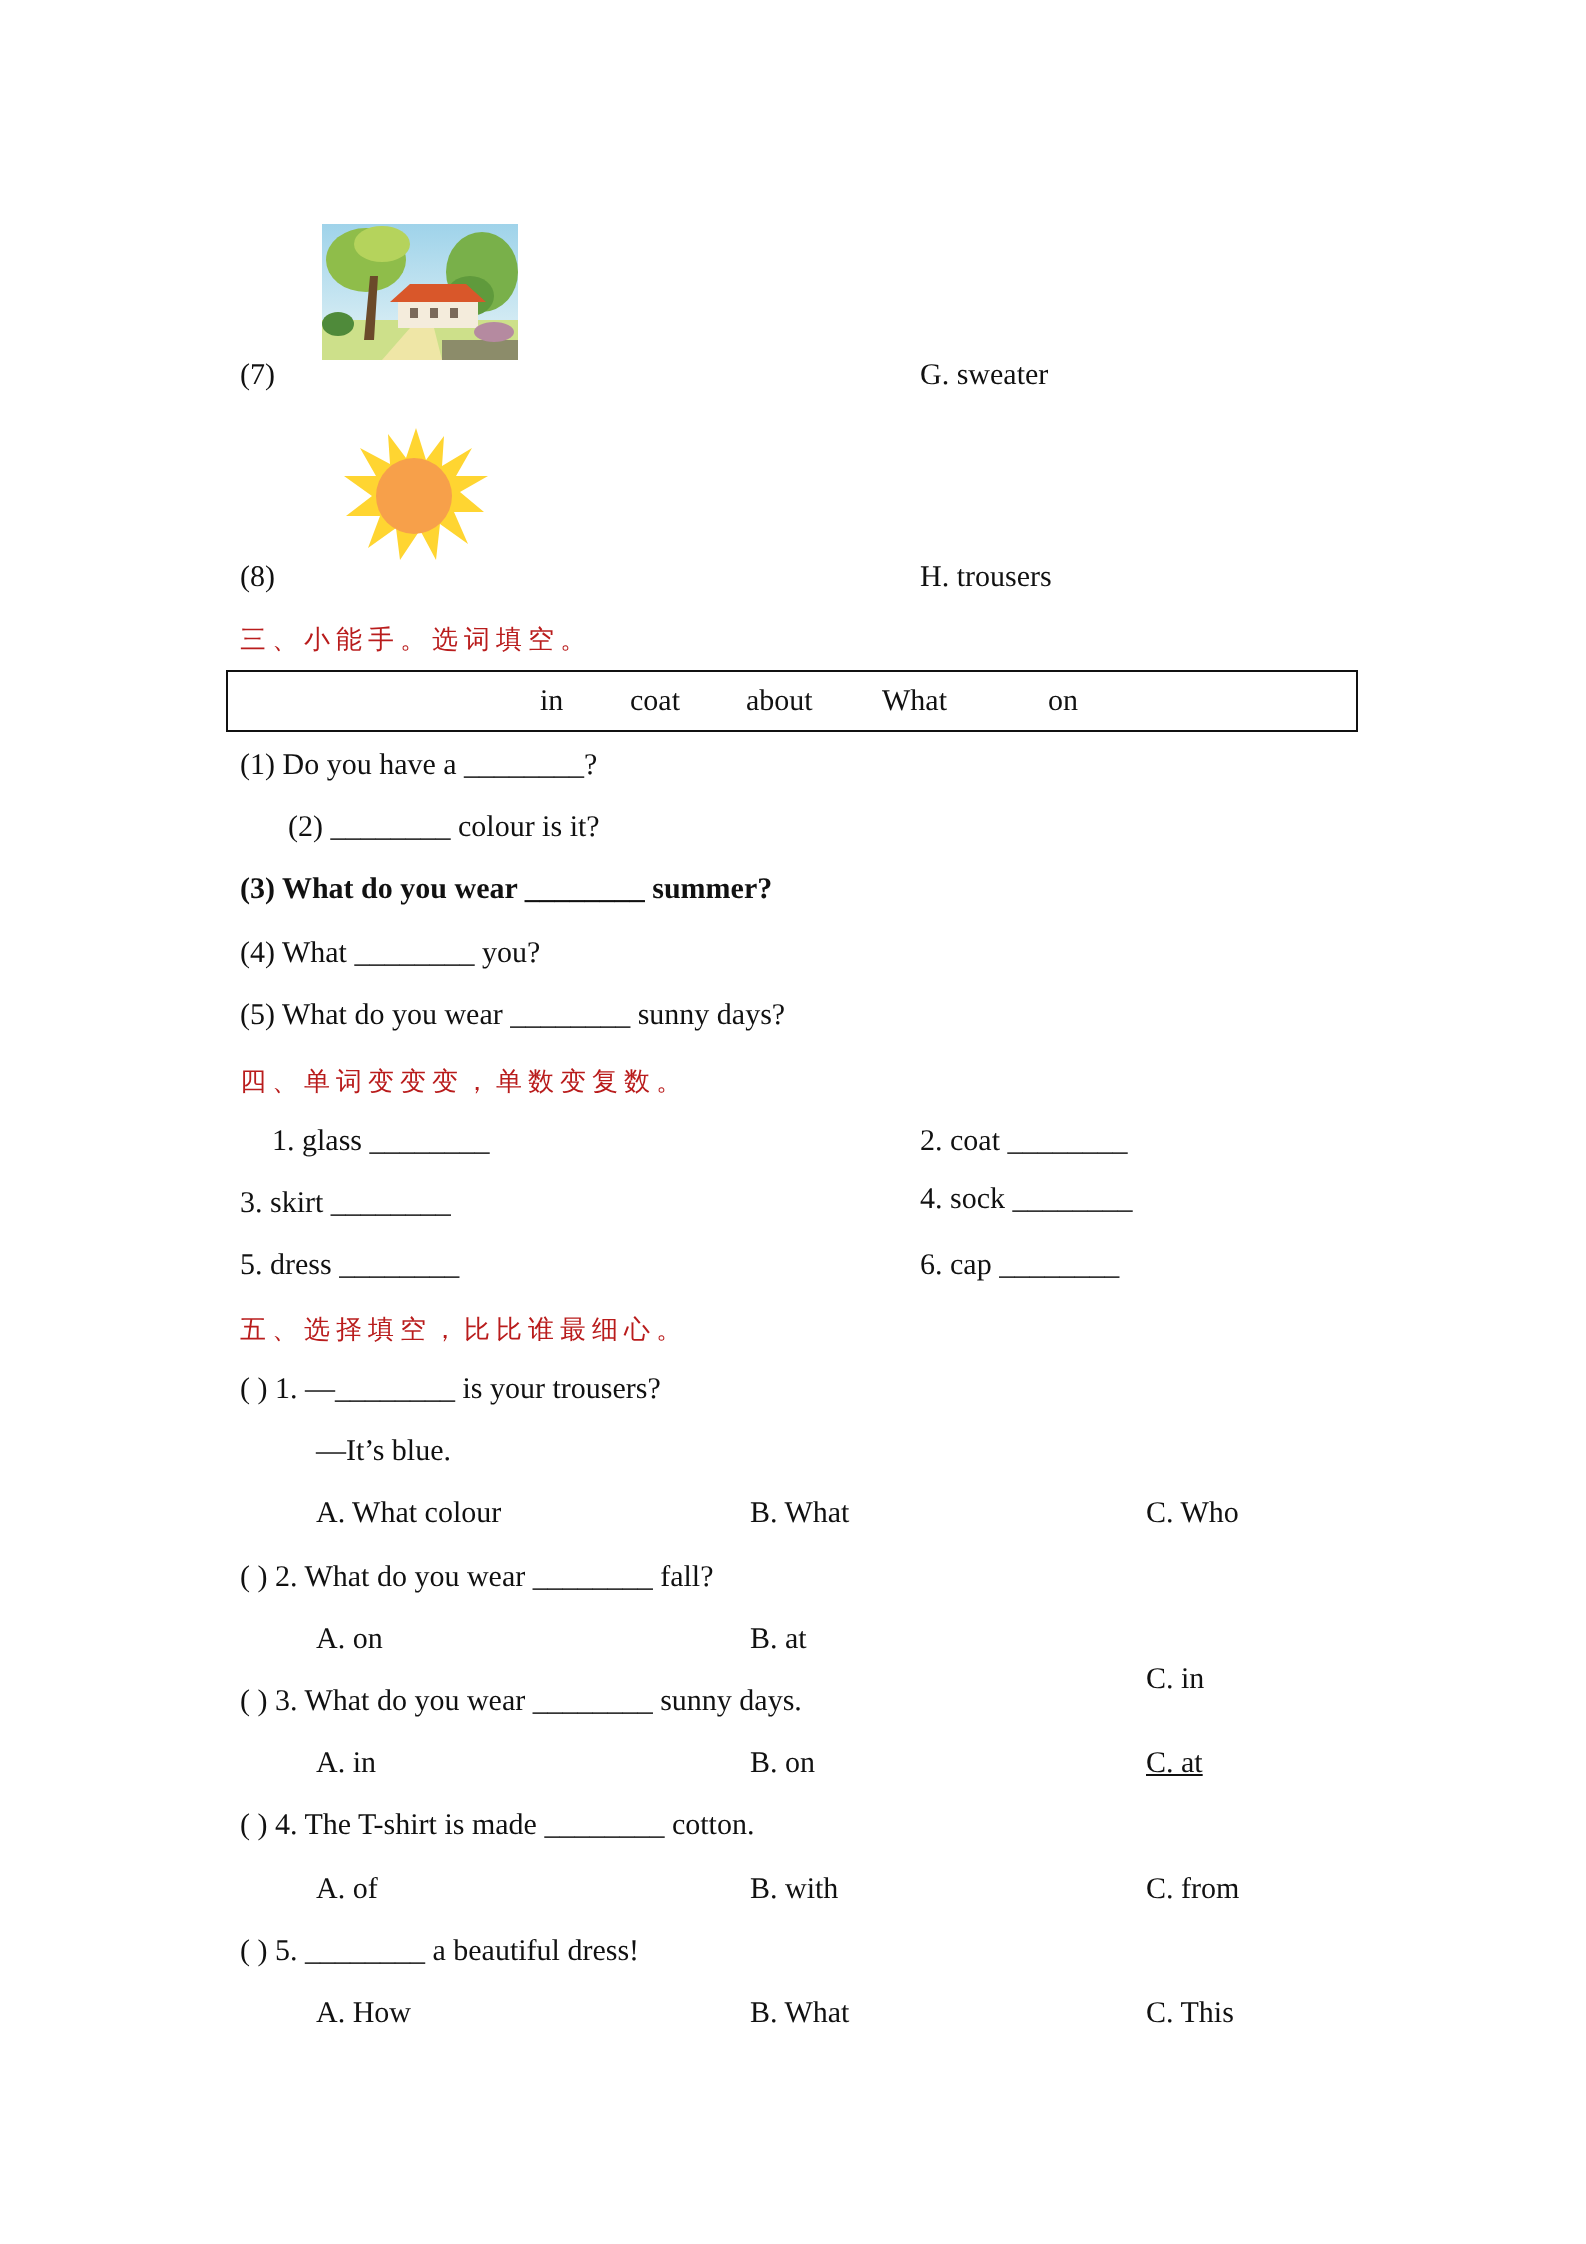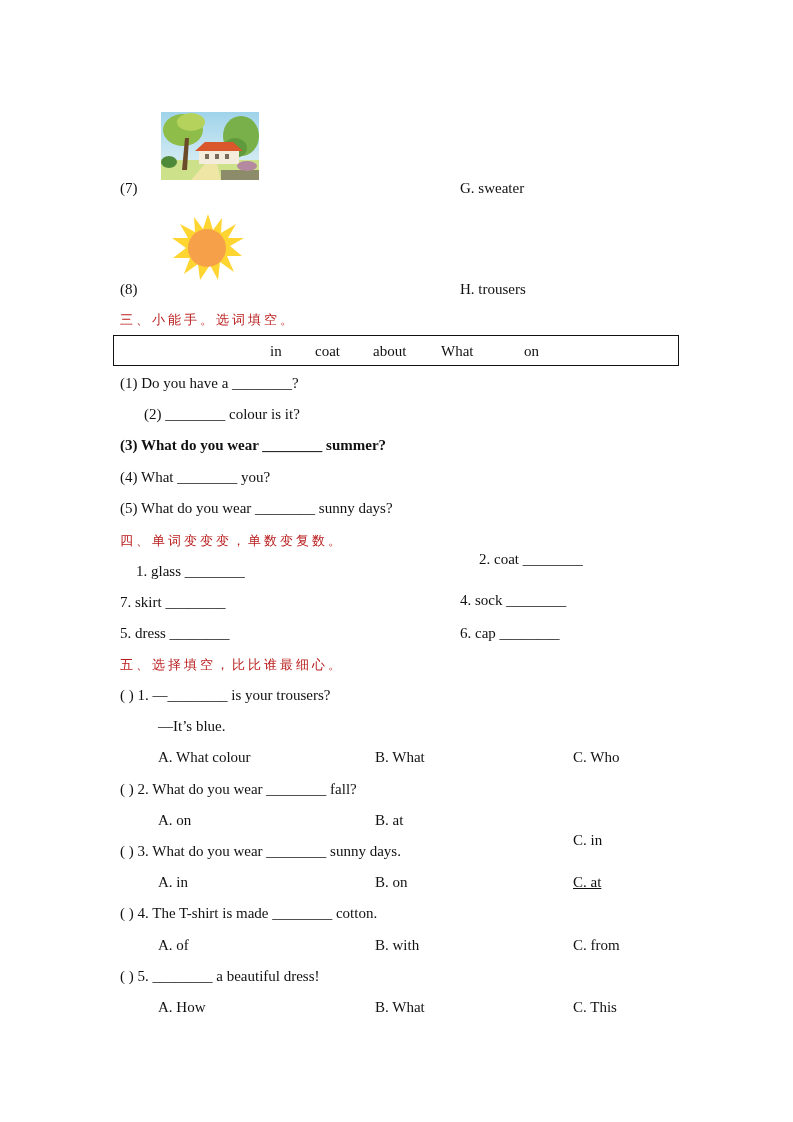--- a/index.html
+++ b/index.html
@@ -64,22 +64,22 @@
   <span class="w" style="left:410px;">on</span>
 </div>
 <div class="abs" style="left:120px; top:375px;">(1) Do you have a ________?</div>
 <div class="abs" style="left:120px; top:406px;margin-left:24px;">(2) ________ colour is it?</div>
 <div class="abs" style="left:120px; top:437px;font-weight:bold;">(3) What do you wear ________ summer?</div>
 <div class="abs" style="left:120px; top:469px;">(4) What ________ you?</div>
 <div class="abs" style="left:120px; top:500px;">(5) What do you wear ________ sunny days?</div>
 
 <div class="abs cn" style="left:120px; top:532px;">四、单词变变变，单数变复数。</div>
 <div class="abs" style="left:120px; top:563px;margin-left:16px;">1. glass ________</div>
-<div class="abs" style="left:460px; top:551px;margin-left:19px;">2. coat ________</div>
-<div class="abs" style="left:120px; top:594px;">7. skirt ________</div>
+<div class="abs" style="left:460px; top:563px;">2. coat ________</div>
+<div class="abs" style="left:120px; top:594px;">3. skirt ________</div>
 <div class="abs" style="left:460px; top:592px;">4. sock ________</div>
 <div class="abs" style="left:120px; top:625px;">5. dress ________</div>
 <div class="abs" style="left:460px; top:625px;">6. cap ________</div>
 
 <div class="abs cn" style="left:120px; top:656px;">五、选择填空，比比谁最细心。</div>
 
 <div class="abs" style="left:120px; top:687px;">(    ) 1. —________ is your trousers?</div>
 <div class="abs" style="left:158px; top:718px;">—It’s blue.</div>
 <div class="abs" style="left:158px; top:749px;">A. What colour</div>
 <div class="abs" style="left:375px; top:749px;">B. What</div>

